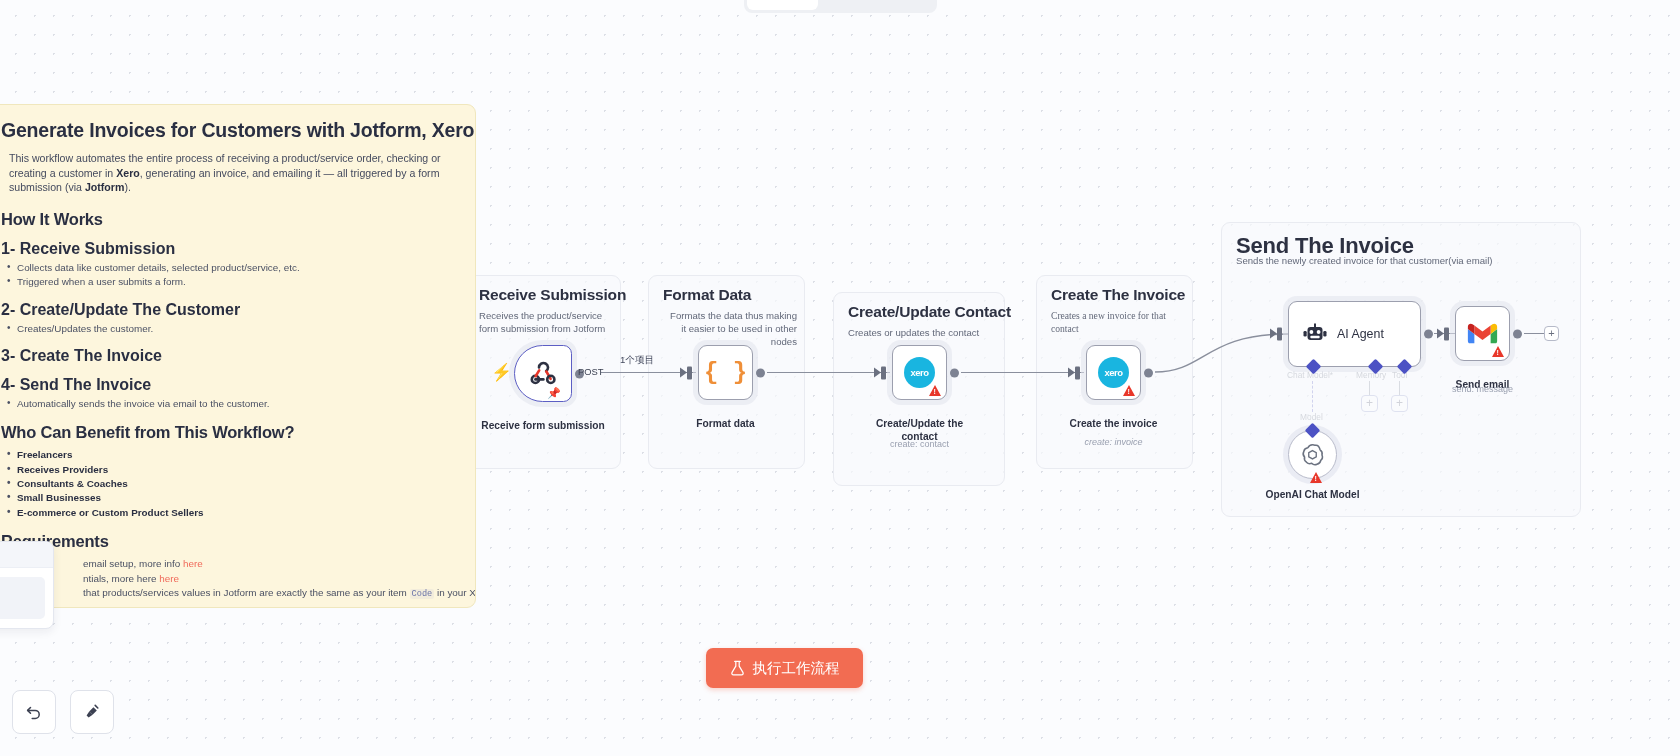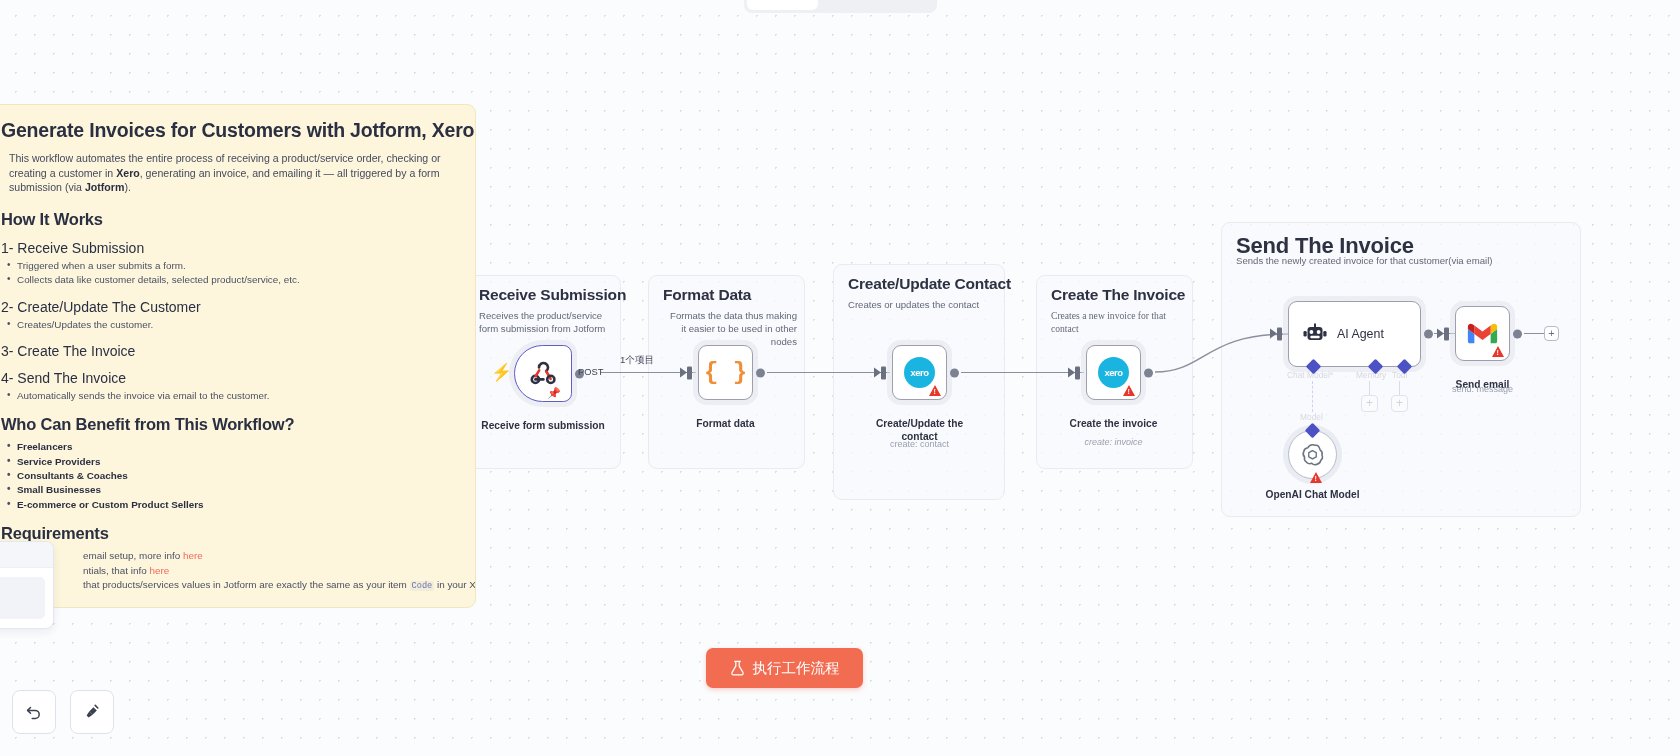--- a/index.html
+++ b/index.html
@@ -59,21 +59,21 @@
     margin-bottom: 15px;
     padding-left: 8px;
   }
   .sticky p.lead b { font-weight: 700; color: #2a2f42; }
   .sticky h2 {
     font-size: 16.5px; font-weight: 700; color: #2a2f42;
     letter-spacing: -0.2px;
     margin: 12px 0 6px 0;
   }
   .sticky h3 {
-    font-size: 14px; font-weight: 400; color: #2a2f42;
+    font-size: 16px; font-weight: 700; color: #2a2f42;
     margin: 11px 0 3px 0;
   }
   .sticky ul { list-style: none; margin: 0 0 0 6px; }
   .sticky li {
     font-size: 9.9px; color: #4a5063; line-height: 1.45;
     position: relative; padding-left: 10px;
   }
   .sticky li::before {
     content: "•"; position: absolute; left: 0; top: -1px;
     color: #4a5063; font-size: 10px;
@@ -272,49 +272,49 @@
   </div>
 
   <div class="sticky">
     <h1>Generate Invoices for Customers with Jotform, Xero and Gmail</h1>
     <p class="lead"><span>This workflow automates the entire process of receiving a product/service order, checking or creating a customer in </span><b>Xero</b><span>, generating an invoice, and emailing it — all triggered by a form submission (via </span><b>Jotform</b><span>).</span></p>
 
     <h2>How It Works</h2>
 
     <h3>1- Receive Submission</h3>
     <ul>
+      <li>Collects data like customer details, selected product/service, etc.</li>
       <li>Triggered when a user submits a form.</li>
-      <li>Collects data like customer details, selected product/service, etc.</li>
     </ul>
 
     <h3>2- Create/Update The Customer</h3>
     <ul>
       <li>Creates/Updates the customer.</li>
     </ul>
 
     <h3>3- Create The Invoice</h3>
 
     <h3>4- Send The Invoice</h3>
     <ul>
       <li>Automatically sends the invoice via email to the customer.</li>
     </ul>
 
     <h2>Who Can Benefit from This Workflow?</h2>
     <ul class="bold">
       <li>Freelancers</li>
-      <li>Service Providers</li>
+      <li>Receives Providers</li>
       <li>Consultants &amp; Coaches</li>
       <li>Small Businesses</li>
       <li>E-commerce or Custom Product Sellers</li>
     </ul>
 
     <h2>Requirements</h2>
     <div class="req" style="margin-top:4px;">
       <div style="font-size:9.9px;color:#4a5063;line-height:1.48;padding-left:82px;"><span>email setup, more info </span><span class="lnk">here</span></div>
-      <div style="font-size:9.9px;color:#4a5063;line-height:1.48;padding-left:82px;"><span>ntials, that info </span><span class="lnk">here</span></div>
+      <div style="font-size:9.9px;color:#4a5063;line-height:1.48;padding-left:82px;"><span>ntials, more here </span><span class="lnk">here</span></div>
       <div style="font-size:9.9px;color:#4a5063;line-height:1.48;padding-left:82px;white-space:nowrap;"><span>that products/services values in Jotform are exactly the same as your item </span><code class="inline">Code</code><span> in your Xero</span></div>
       <div style="height:11px;"></div>
       <div style="font-size:9.9px;color:#4a5063;line-height:1.48;padding-left:82px;"><span>o, update email node (</span><span>), more info about Gmail setup </span><span class="lnk">here</span></div>
 
     </div>
   </div>
 
   <div class="ghost-panel">
     <div class="g-head"></div>
     <div class="g-card">
@@ -360,21 +360,21 @@
     <div class="node-box sq">
       <span style="color:#ef8f38;font-size:24px;font-weight:700;font-family:'Liberation Mono',monospace;">{ }</span>
       <span class="port in"></span>
       <span class="port out"></span>
     </div>
     <div class="node-label">Format data</div>
   </div>
 
   <div class="wire" style="left:767px; top:372px; width:123px;"></div>
 
-  <div class="group" style="left:833px; top:264px; width:172px; height:236px;">
+  <div class="group" style="left:833px; top:292px; width:172px; height:194px;">
     <div class="g-title">Create/Update Contact</div>
     <div class="g-sub" style="width:152px;">Creates or updates the contact</div>
   </div>
 
   <div class="node" style="left:892px; top:345px;">
     <div class="node-box sq">
       <span style="width:31px;height:31px;border-radius:50%;background:#19b5e0;display:flex;align-items:center;justify-content:center;color:#fff;font-size:9.5px;font-weight:700;letter-spacing:-0.5px;">xero</span>
       <span class="warn"></span>
       <span class="port in"></span>
       <span class="port out"></span>

